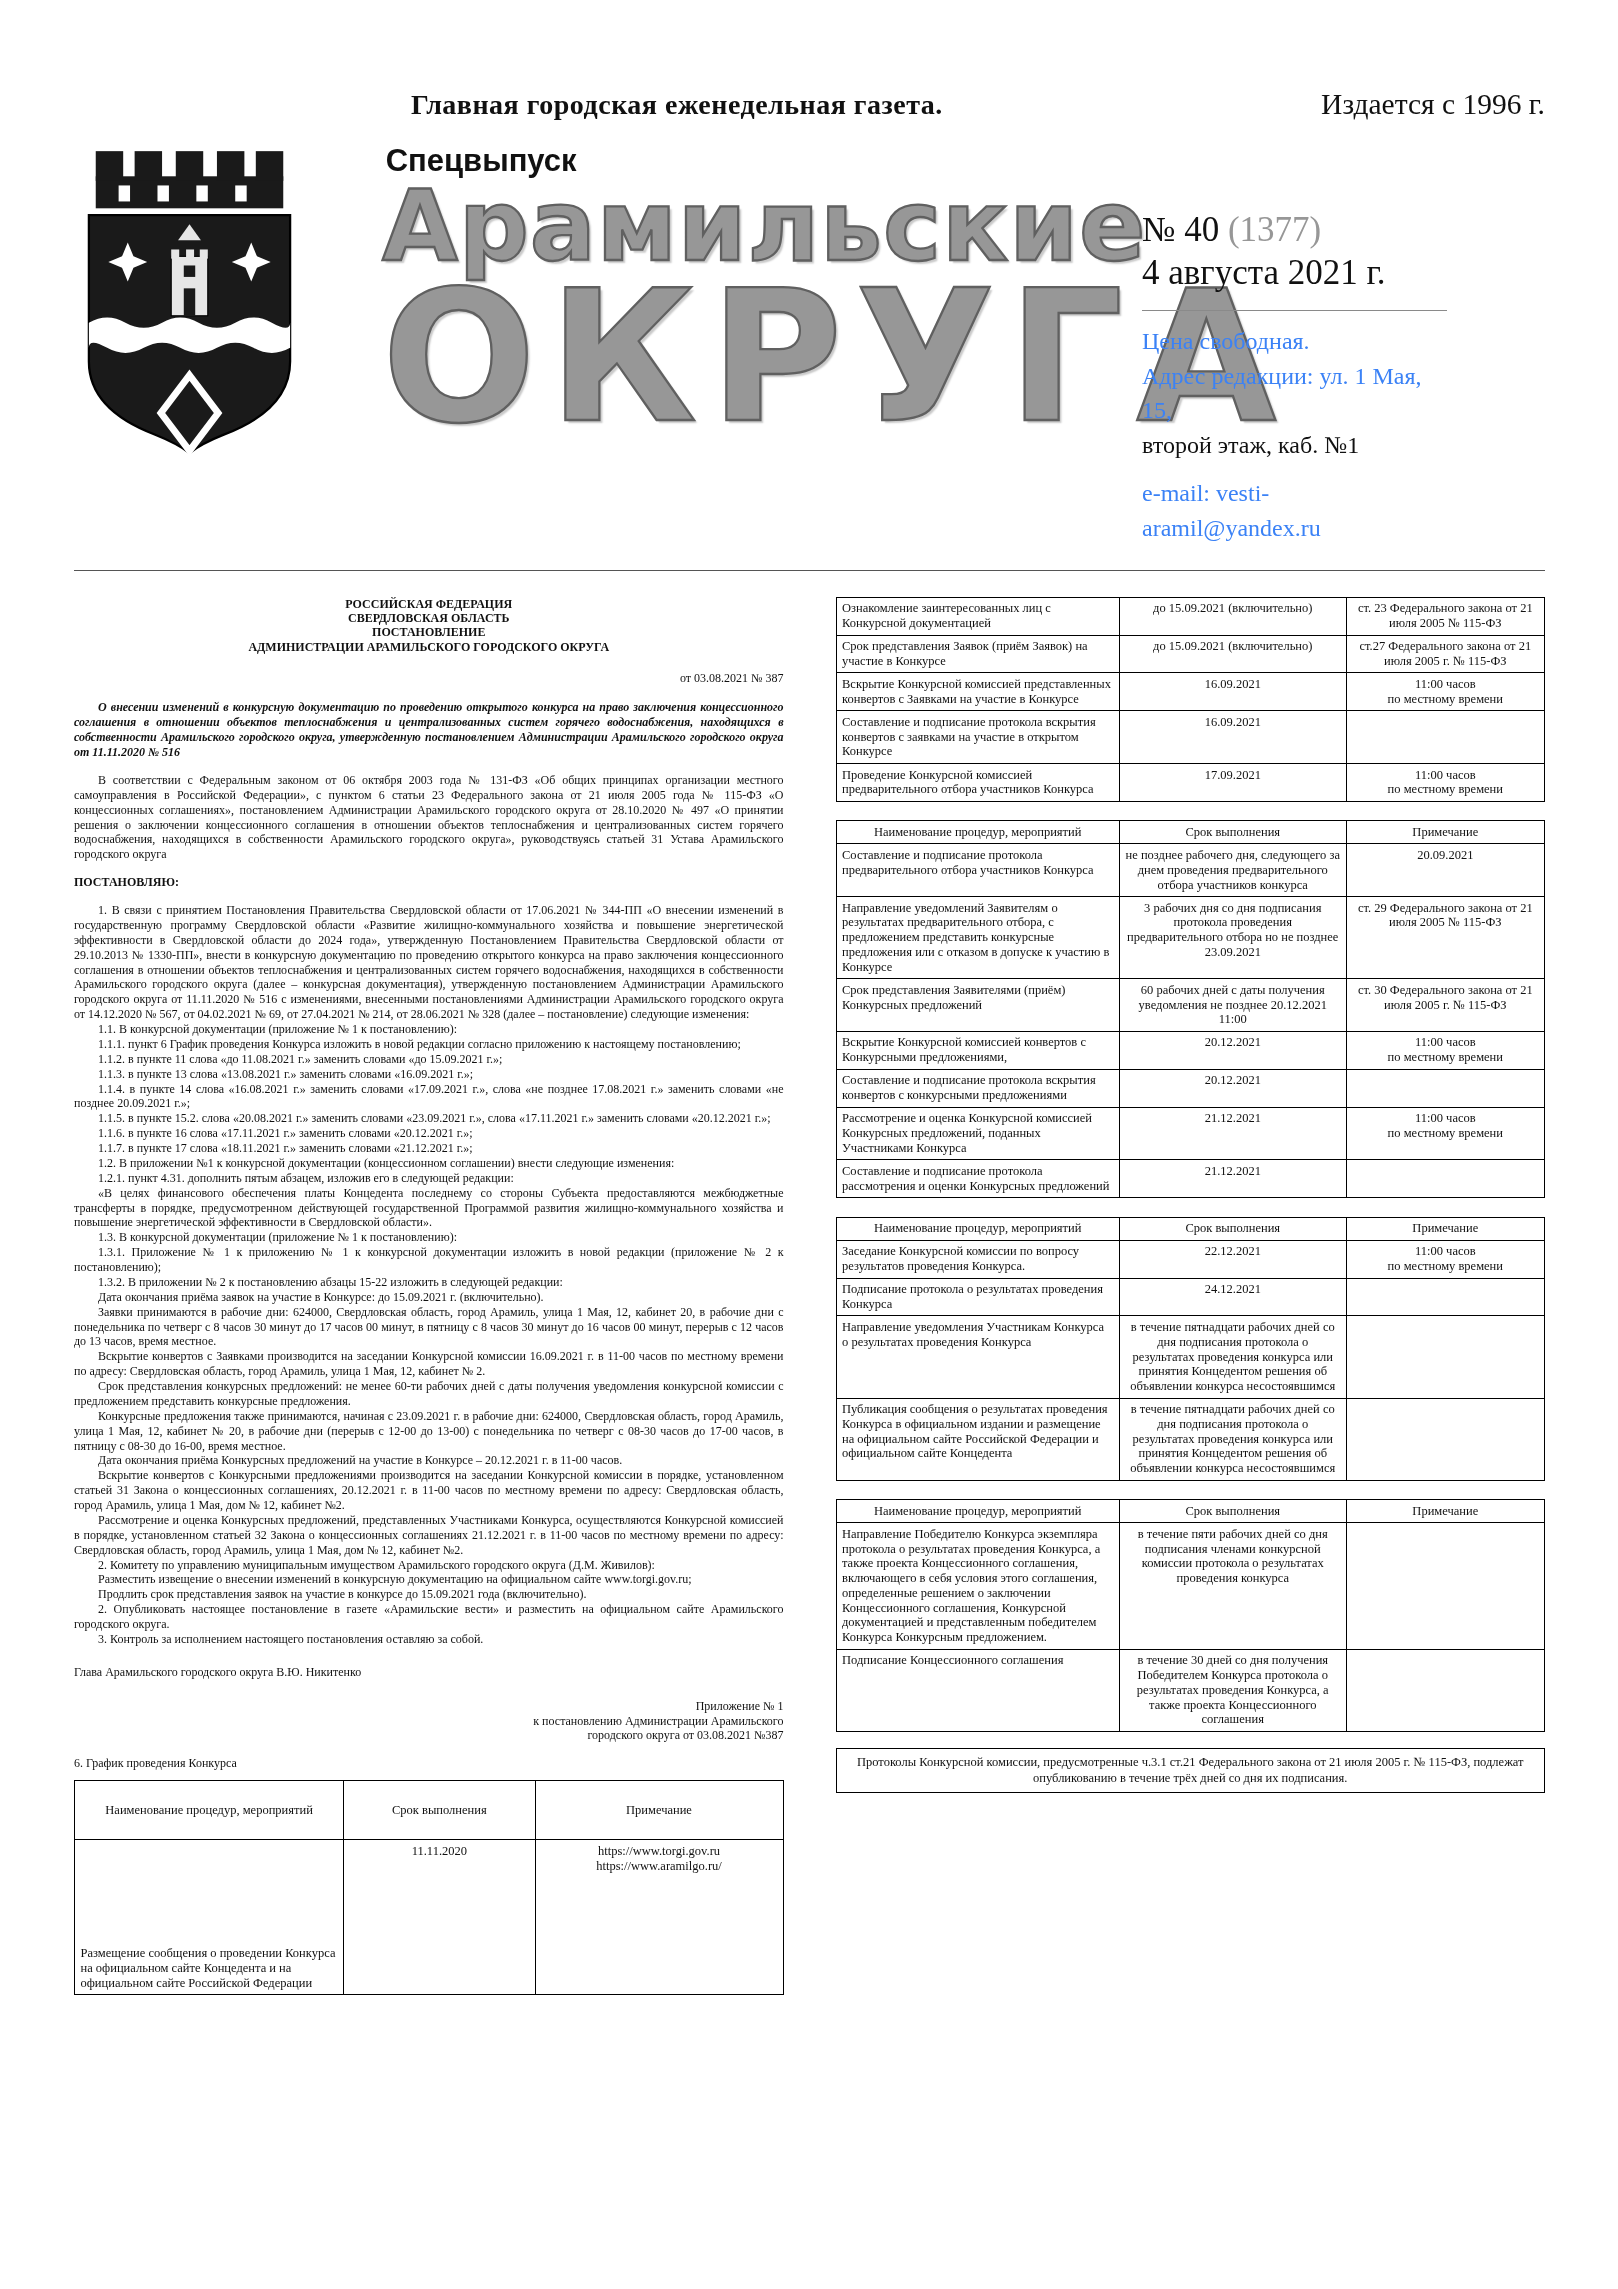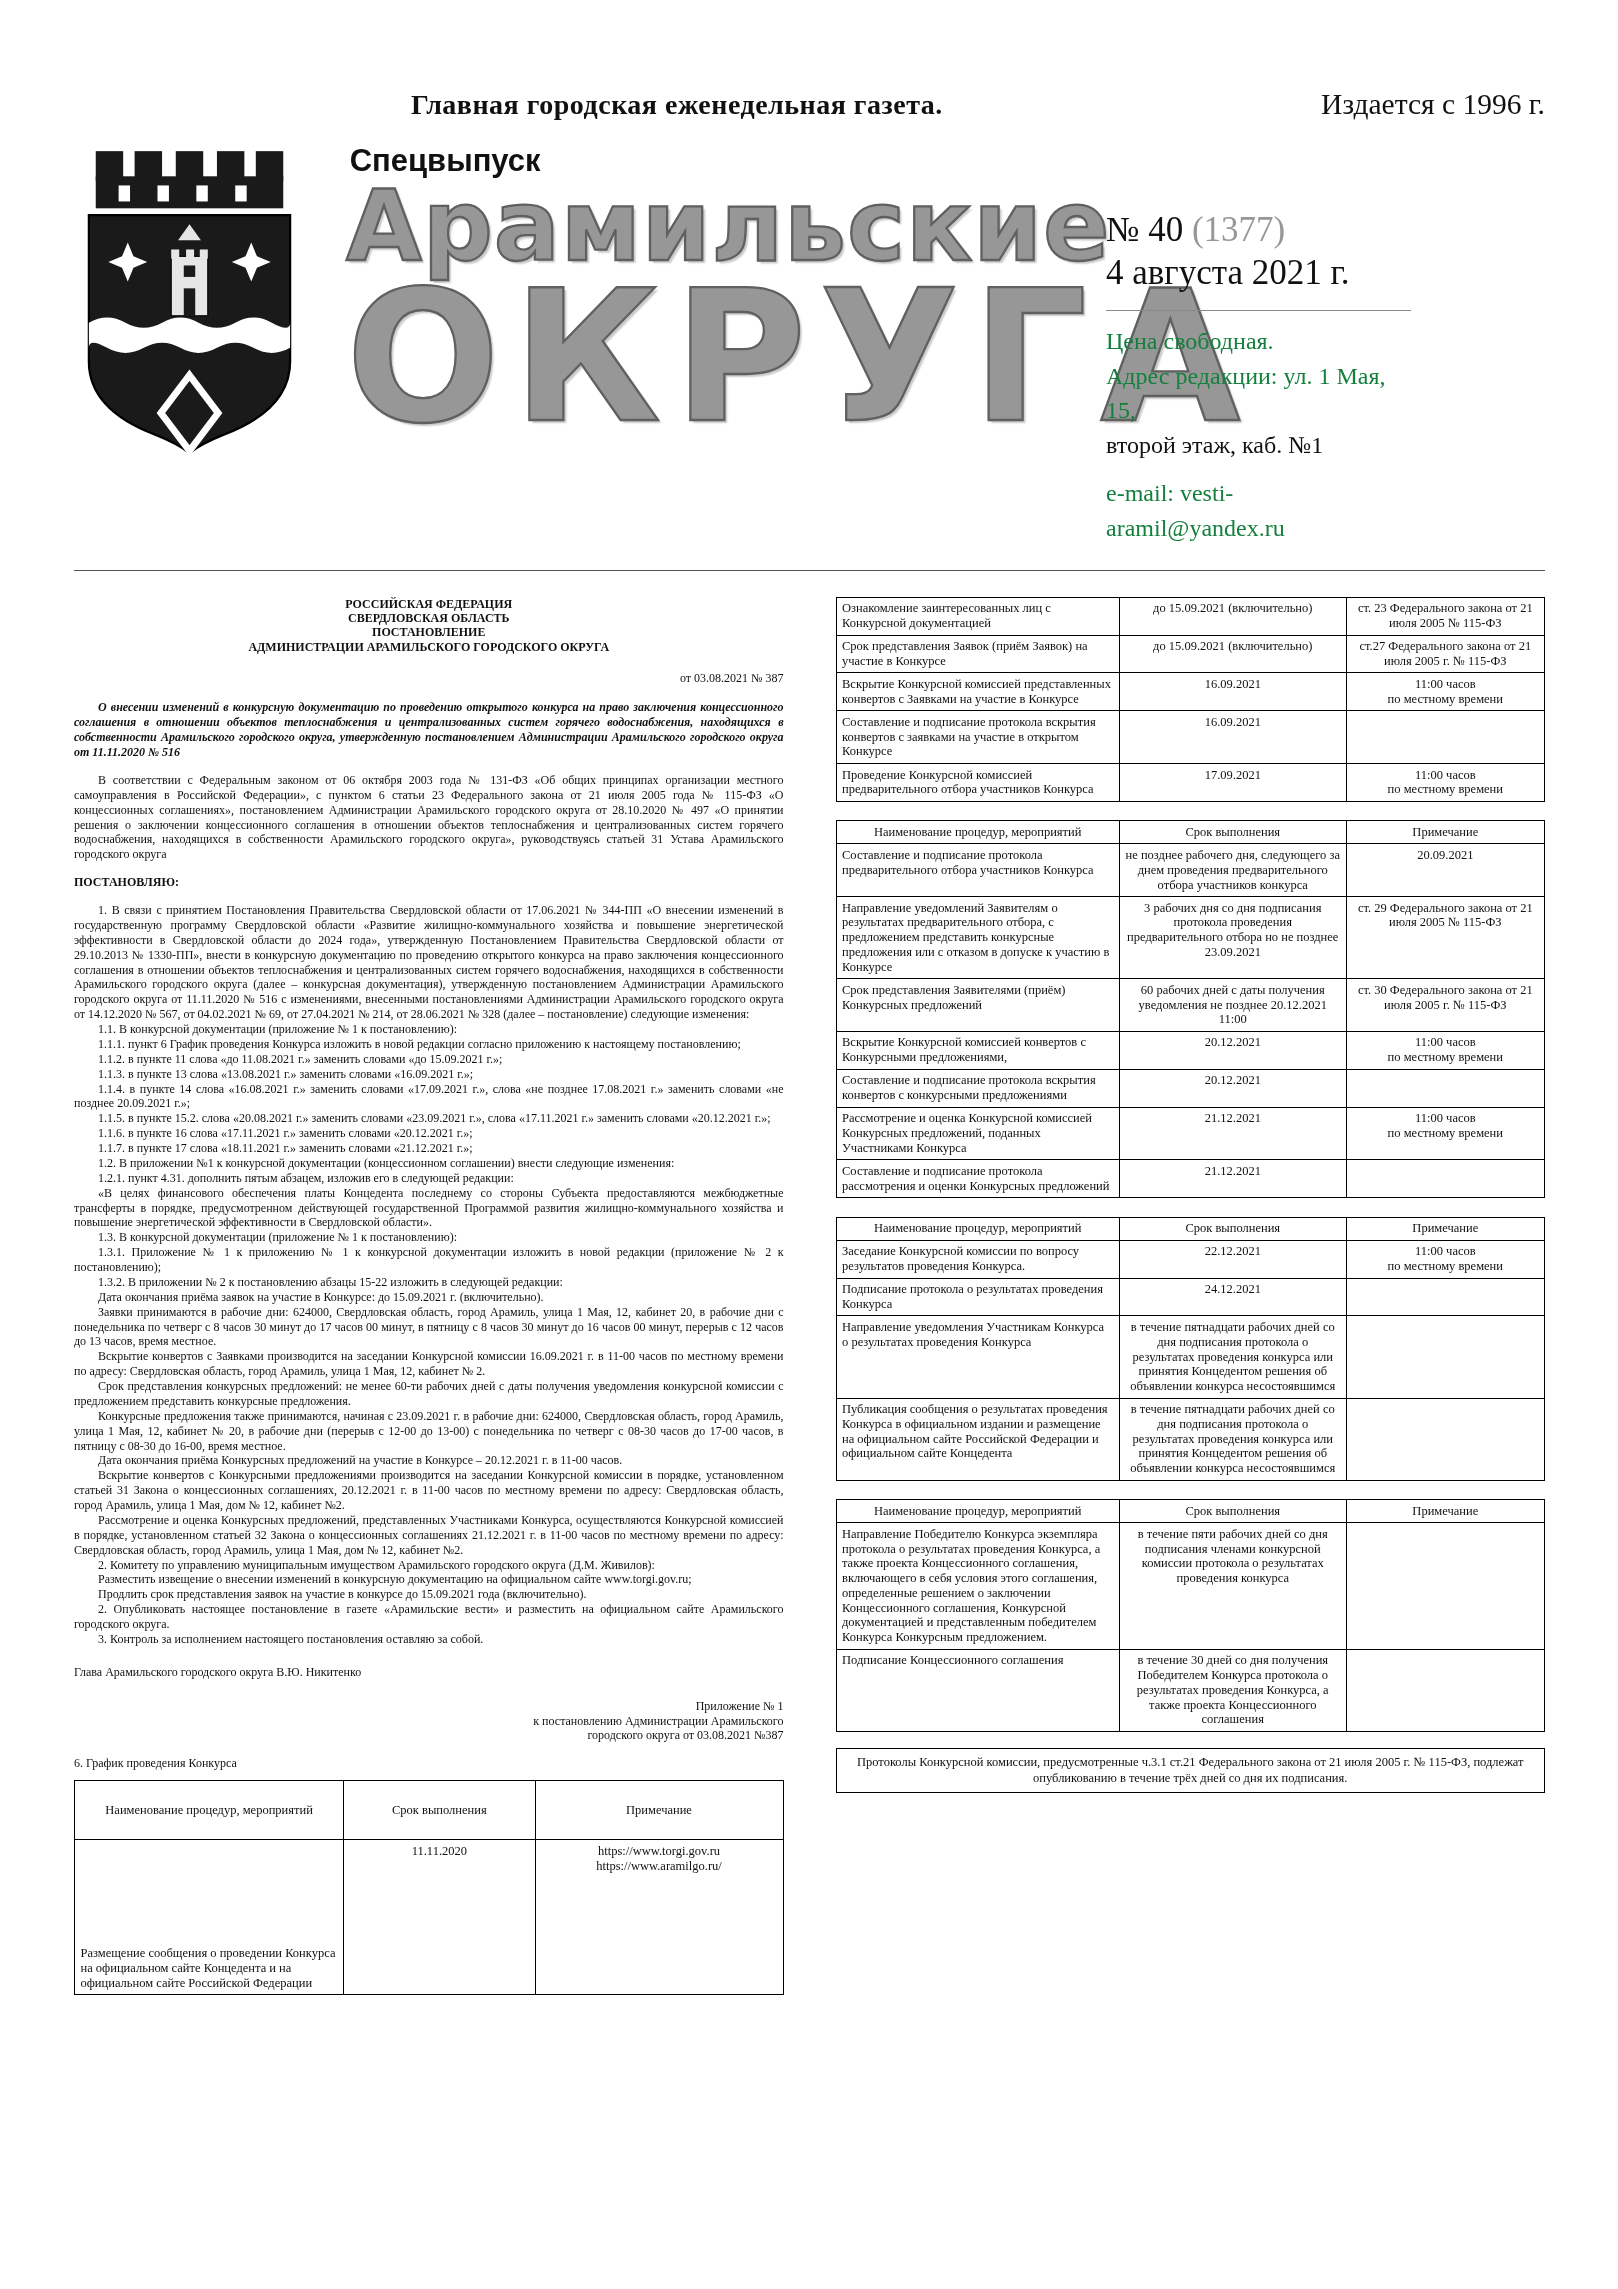--- a/index.html
+++ b/index.html
@@ -10,37 +10,37 @@
     padding: 88px 74px 37px; position: relative;
   }
   
   .masthead { display: flex; gap: 37px; }
   .coa { width: 235px; flex: 0 0 235px; padding-top: 54px; }
   .coa svg { width: 231px; height: 343px; display: block; }
   .head-main { flex: 1; }
   .head-top { display: flex; justify-content: space-between; align-items: baseline; padding-left: 65px; }
   .tagline { font-size: 28px; font-weight: bold; letter-spacing: 0.5px; }
   .since { font-size: 29.5px; }
-  .head-body { display: flex; margin-top: 16.6px; }
+  .head-body { display: flex; margin-top: 16.6px; margin-left: 36px; }
   .title-block { width: 729px; flex: 0 0 729px; }
   .special { font-family: "Liberation Sans", sans-serif; font-weight: bold; font-size: 31px; margin: 5.5px 0 1.8px 3.7px; }
   .t1, .t2 {
     font-family: "DejaVu Sans", sans-serif; font-weight: bold;
     color: #979797; -webkit-text-stroke: 2.3px #606060;
     text-shadow: 2.8px 2.8px 1.8px #c9c9c9; line-height: 0.92; white-space: nowrap;
   }
   .t1 { font-size: 98px; letter-spacing: 0.9px; }
   .t2 { font-size: 181px; letter-spacing: 13px; margin-top: 3.7px; }
   .issue-block { margin-left: 31px; margin-top: 72px; width: 305px; }
   .issue-no { font-size: 35px; }
   .issue-no .paren { color: #979797; }
   .issue-date { font-size: 35px; margin-top: 3.7px; }
   .issue-rule { border-top: 0.9px solid #8a8a8a; margin: 16.6px 0 13px; }
   .meta { font-size: 24px; line-height: 1.45; }
-  .meta.gray { color: #15803d; }
+  .meta.gray { color: #3b82f6; }
   .meta.email { margin-top: 13px; }
   
   .rule { border-top: 1.4px solid #555; margin-top: 24px; }
   .cols { display: flex; gap: 52px; margin-top: 26px; }
   .col { flex: 1; min-width: 0; }
   .para {
     margin: 0; font-size: 12px; line-height: 1.24;
     text-align: justify; text-indent: 24px; hyphens: auto;
   }
   .para.hd { text-align: center; text-indent: 0; font-weight: bold; line-height: 1.2; }

